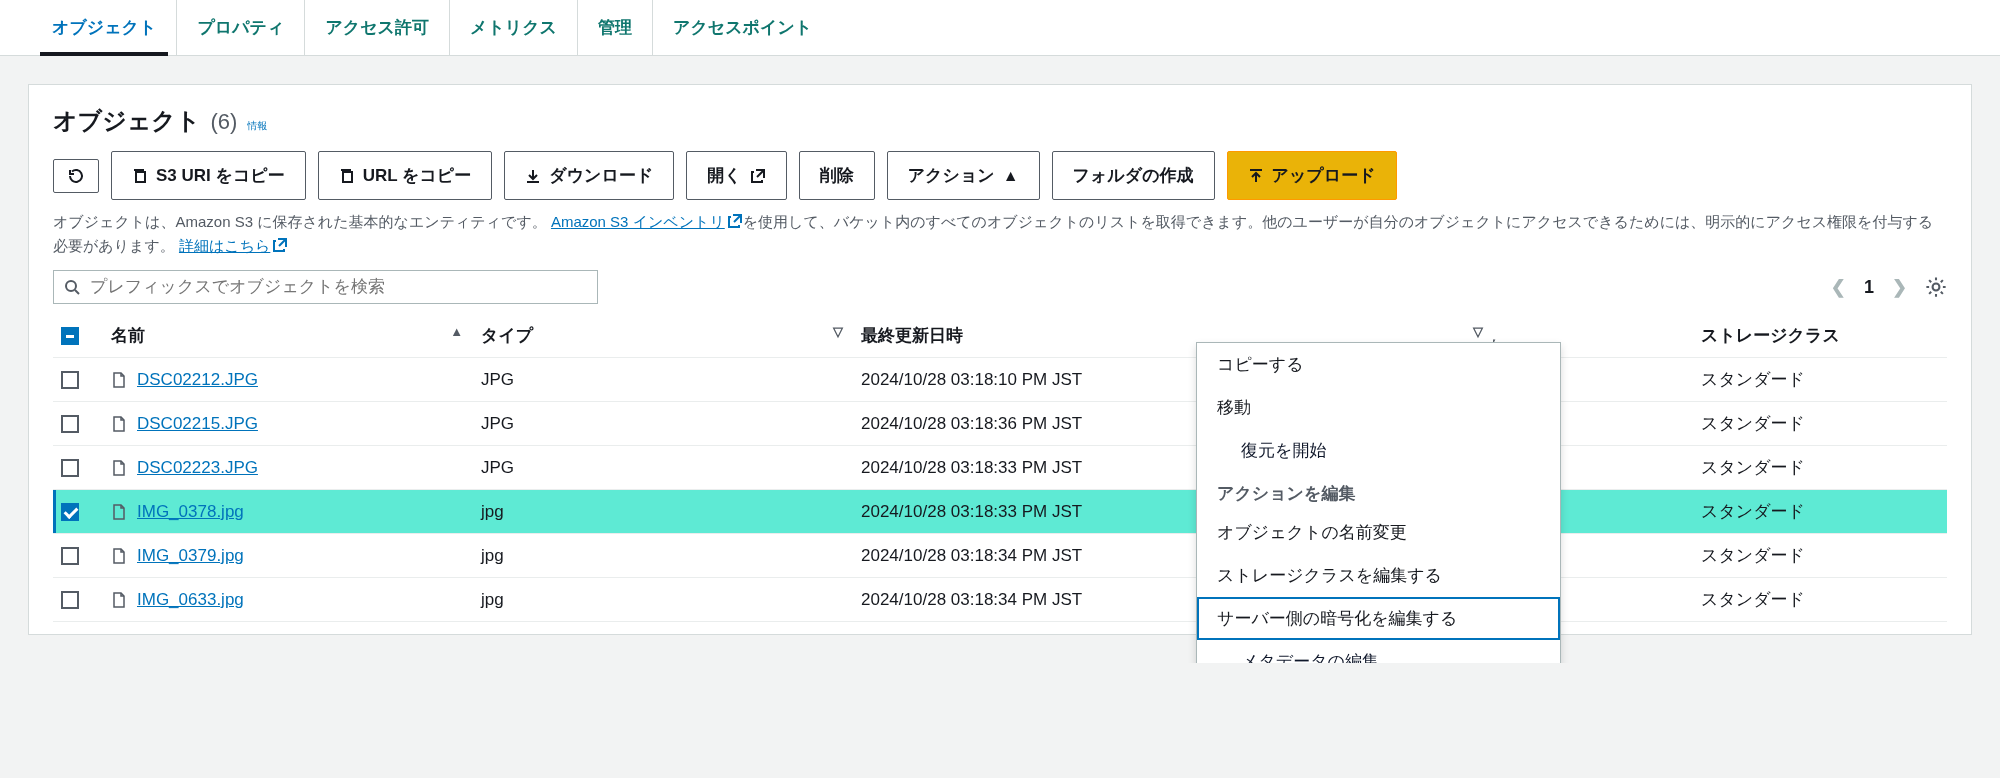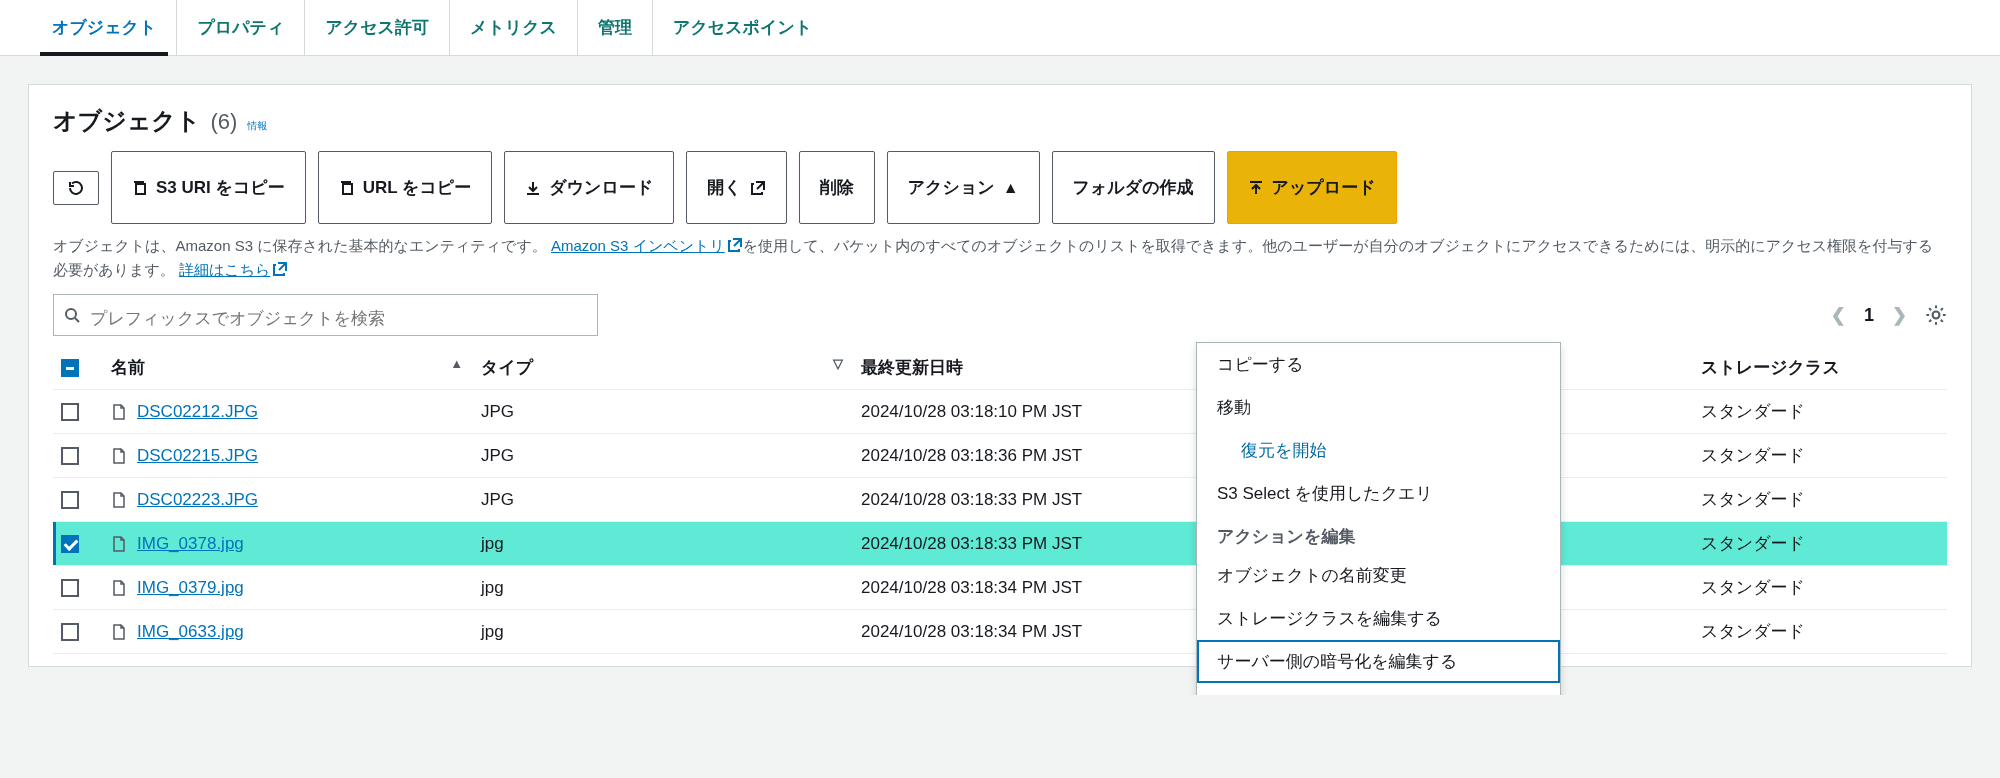--- a/index.html
+++ b/index.html
@@ -10,32 +10,32 @@
 .tab.active { color: #0073bb; }
 .tab.active::after { content: ""; position: absolute; left: 8px; right: 8px; bottom: -1px; height: 4px; background: #16191f; }
 
 .panel { background: #fff; margin: 28px; border: 1px solid #d5dbdb; padding: 20px 24px 12px; position: relative; }
 .panel-title-row { display: flex; align-items: baseline; gap: 10px; margin-bottom: 14px; }
 .panel-title { font-size: 24px; font-weight: 700; }
 .count { font-size: 22px; color: #545b64; font-weight: 400; }
 .info-link { color: #0073bb; font-size: 10px; cursor: pointer; }
 
 .toolbar { display: flex; gap: 12px; flex-wrap: wrap; align-items: center; margin-bottom: 10px; }
-.btn { display: inline-flex; align-items: center; gap: 8px; border: 1px solid #545b64; background: #fff; padding: 24px 20px; font-size: 17px; font-weight: 700; border-radius: 2px; cursor: pointer; color: #16191f; white-space: nowrap; }
+.btn { display: inline-flex; align-items: center; gap: 8px; border: 1px solid #545b64; background: #fff; padding: 12px 20px; font-size: 17px; font-weight: 700; border-radius: 2px; cursor: pointer; color: #16191f; white-space: nowrap; }
 .btn.icon-only { padding: 8px 14px; }
 .btn.primary { background: #eab308; border-color: #ff9900; color: #16191f; }
 .btn .glyph { font-size: 16px; font-weight: normal; }
 
 .desc { font-size: 15px; color: #545b64; line-height: 1.6; margin-bottom: 12px; }
 .desc a { color: #0073bb; text-decoration: underline; }
 .ext-icon { display: inline-block; vertical-align: -2px; margin-left: 2px; }
 
 .search-row { display: flex; align-items: center; justify-content: space-between; margin-bottom: 10px; }
 .search-box { display: flex; align-items: center; border: 1px solid #aab7b8; width: 545px; padding: 6px 10px; }
-.search-box input { border: none; outline: none; font-size: 17px; flex: 1; color: #5a6b73; margin-top: 8px; }
+.search-box input { border: none; outline: none; font-size: 17px; flex: 1; color: #5a6b73; }
 .search-box .sicon { color: #545b64; margin-right: 10px; }
 .pager { display: flex; align-items: center; gap: 18px; font-size: 18px; }
 .pager .arrow { color: #aab7b8; cursor: pointer; font-weight: 700; }
 .pager .num { font-weight: 700; }
 .gear { cursor: pointer; color: #545b64; }
 
 table { width: 100%; border-collapse: collapse; table-layout: fixed; }
 th, td { text-align: left; font-size: 17px; padding: 10px 8px; border-bottom: 1px solid #eaeded; white-space: nowrap; overflow: hidden; text-overflow: ellipsis; }
 th { font-weight: 700; position: relative; }
 th .sort { position: absolute; right: 10px; color: #545b64; font-size: 13px; }
@@ -51,21 +51,21 @@
 
 .col-chk { width: 50px; }
 .col-name { width: 370px; }
 .col-type { width: 380px; }
 .col-date { width: 640px; }
 .col-size { width: 200px; }
 .col-storage { width: auto; }
 
 .dropdown { position: absolute; top: 257px; left: 1167px; width: 365px; background: #fff; border: 1px solid #aab7b8; box-shadow: 0 4px 8px rgba(0,0,0,0.15); z-index: 10; }
 .dd-item { padding: 10px 20px; font-size: 17px; cursor: pointer; color: #16191f; }
-.dd-item.disabled { color: #0369a1; cursor: default; padding-left: 44px; }
+.dd-item.disabled { color: #0f172a; cursor: default; padding-left: 44px; }
 .dd-header { padding: 10px 20px 6px; font-size: 17px; color: #545b64; font-weight: 700; }
 .dd-item.highlight { outline: 2px solid #0073bb; outline-offset: -2px; }
 
 svg.ic { width: 16px; height: 16px; }
 </style>
 </head>
 <body>
 
 <div class="tabs">
   <div class="tab active">オブジェクト</div>
@@ -258,21 +258,20 @@
           <td>1 MB</td>
           <td>スタンダード</td>
         </tr>
       </tbody>
   </table>
 
   <div class="dropdown">
     <div class="dd-item">コピーする</div>
     <div class="dd-item">移動</div>
     <div class="dd-item disabled">復元を開始</div>
-    <div class="dd-item">S3 Select を使用したクエリ</div>
     <div class="dd-header">アクションを編集</div>
     <div class="dd-item">オブジェクトの名前変更</div>
     <div class="dd-item">ストレージクラスを編集する</div>
     <div class="dd-item highlight">サーバー側の暗号化を編集する</div>
     <div class="dd-item disabled">メタデータの編集</div>
     <div class="dd-item">タグを編集</div>
     <div class="dd-item disabled">ACL を使用して公開する</div>
   </div>
 
 </div>

